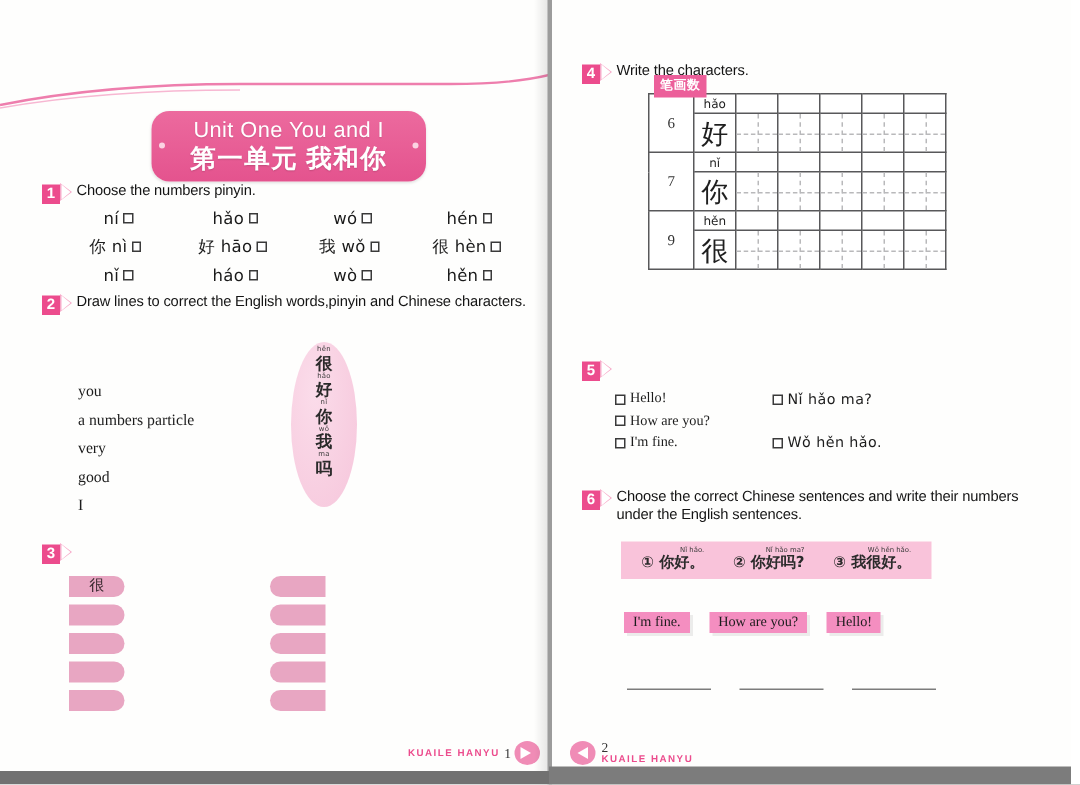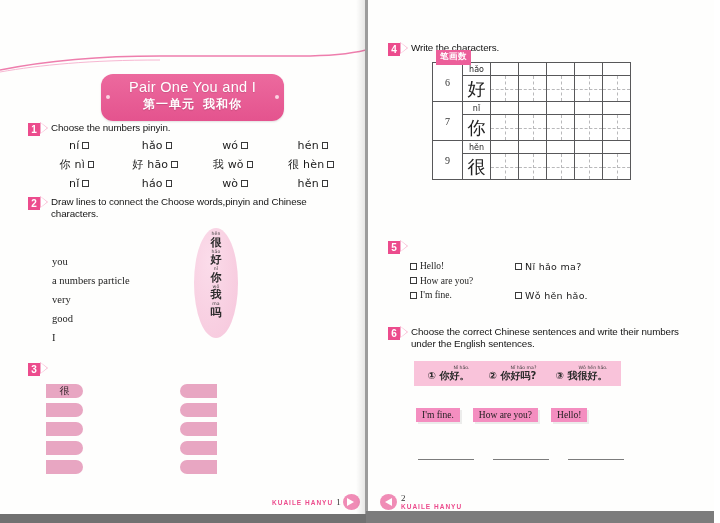--- a/index.html
+++ b/index.html
@@ -48,22 +48,22 @@
     background: linear-gradient(#ec6a9e, #e4538e);
     border-radius: 12px;
     text-align: center;
     box-shadow: 0 1px 2px rgba(0,0,0,0.12);
   }
   .unit-badge .en {
     display: block; color: #fff; font-size: 14.5px; letter-spacing: 0.3px;
     margin-top: 5px; line-height: 16px; text-shadow: 0 1px 1px rgba(0,0,0,.12);
   }
   .unit-badge .cn {
-    display: block; color: #fff; font-size: 12px; font-weight: bold;
-    font-family: Liberation Mono, monospace; line-height: 21px; letter-spacing: 1px;
+    display: block; color: #fff; font-size: 17px; font-weight: bold;
+    font-family: Liberation Serif, serif; line-height: 21px; letter-spacing: 1px;
     text-shadow: 0 1px 1px rgba(0,0,0,.15);
   }
   .badge-dot {
     position: absolute; top: 21px; width: 4px; height: 4px;
     border-radius: 50%; background: #fbd3e2;
   }
   .badge-dot.l { left: 5px; }
   .badge-dot.r { right: 5px; }
 
   
@@ -271,21 +271,21 @@
   <div class="page-half right-half"></div>
 
   <div class="header-wrap">
     <svg class="header-swoosh" viewBox="0 0 366 56">
       <path d="M0,34 C40,26 90,20 160,20 L300,20 C330,20 350,18 366,14" stroke="#ee7ead" stroke-width="1.6" fill="none"></path>
       <path d="M0,36 C40,29 90,24 160,24" stroke="#f7b7d2" stroke-width="1" fill="none"></path>
     </svg>
     <div class="unit-badge">
       <span class="badge-dot l"></span>
       <span class="badge-dot r"></span>
-      <span class="en">Pair One  You and I</span>
+      <span class="en">Unit One  You and I</span>
       <span class="cn">第一单元  我和你</span>
     </div>
   </div>
 
 
   <div class="ex" style="left:28px; top:122px; width:330px;">
     <div class="ex-head">
       <div class="num-flag">1</div>
       <div class="num-arrow"></div>
       <div class="ex-text">Choose the numbers pinyin.</div>
@@ -358,21 +358,21 @@
         <span class="py">hěn</span>
         <span class="chk"></span>
       </div>
     </div>
   </div>
 
   <div class="ex" style="left:28px; top:196px; width:328px;">
     <div class="ex-head">
       <div class="num-flag">2</div>
       <div class="num-arrow"></div>
-      <div class="ex-text">Draw lines to connect the Choose words,pinyin and Chinese characters.</div>
+      <div class="ex-text">Draw lines to correct the English words,pinyin and Chinese characters.</div>
     </div>
   </div>
 
   <div class="words-col">
     <div>you</div>
     <div>a numbers particle</div>
     <div>very</div>
     <div>good</div>
     <div>I</div>
   </div>

